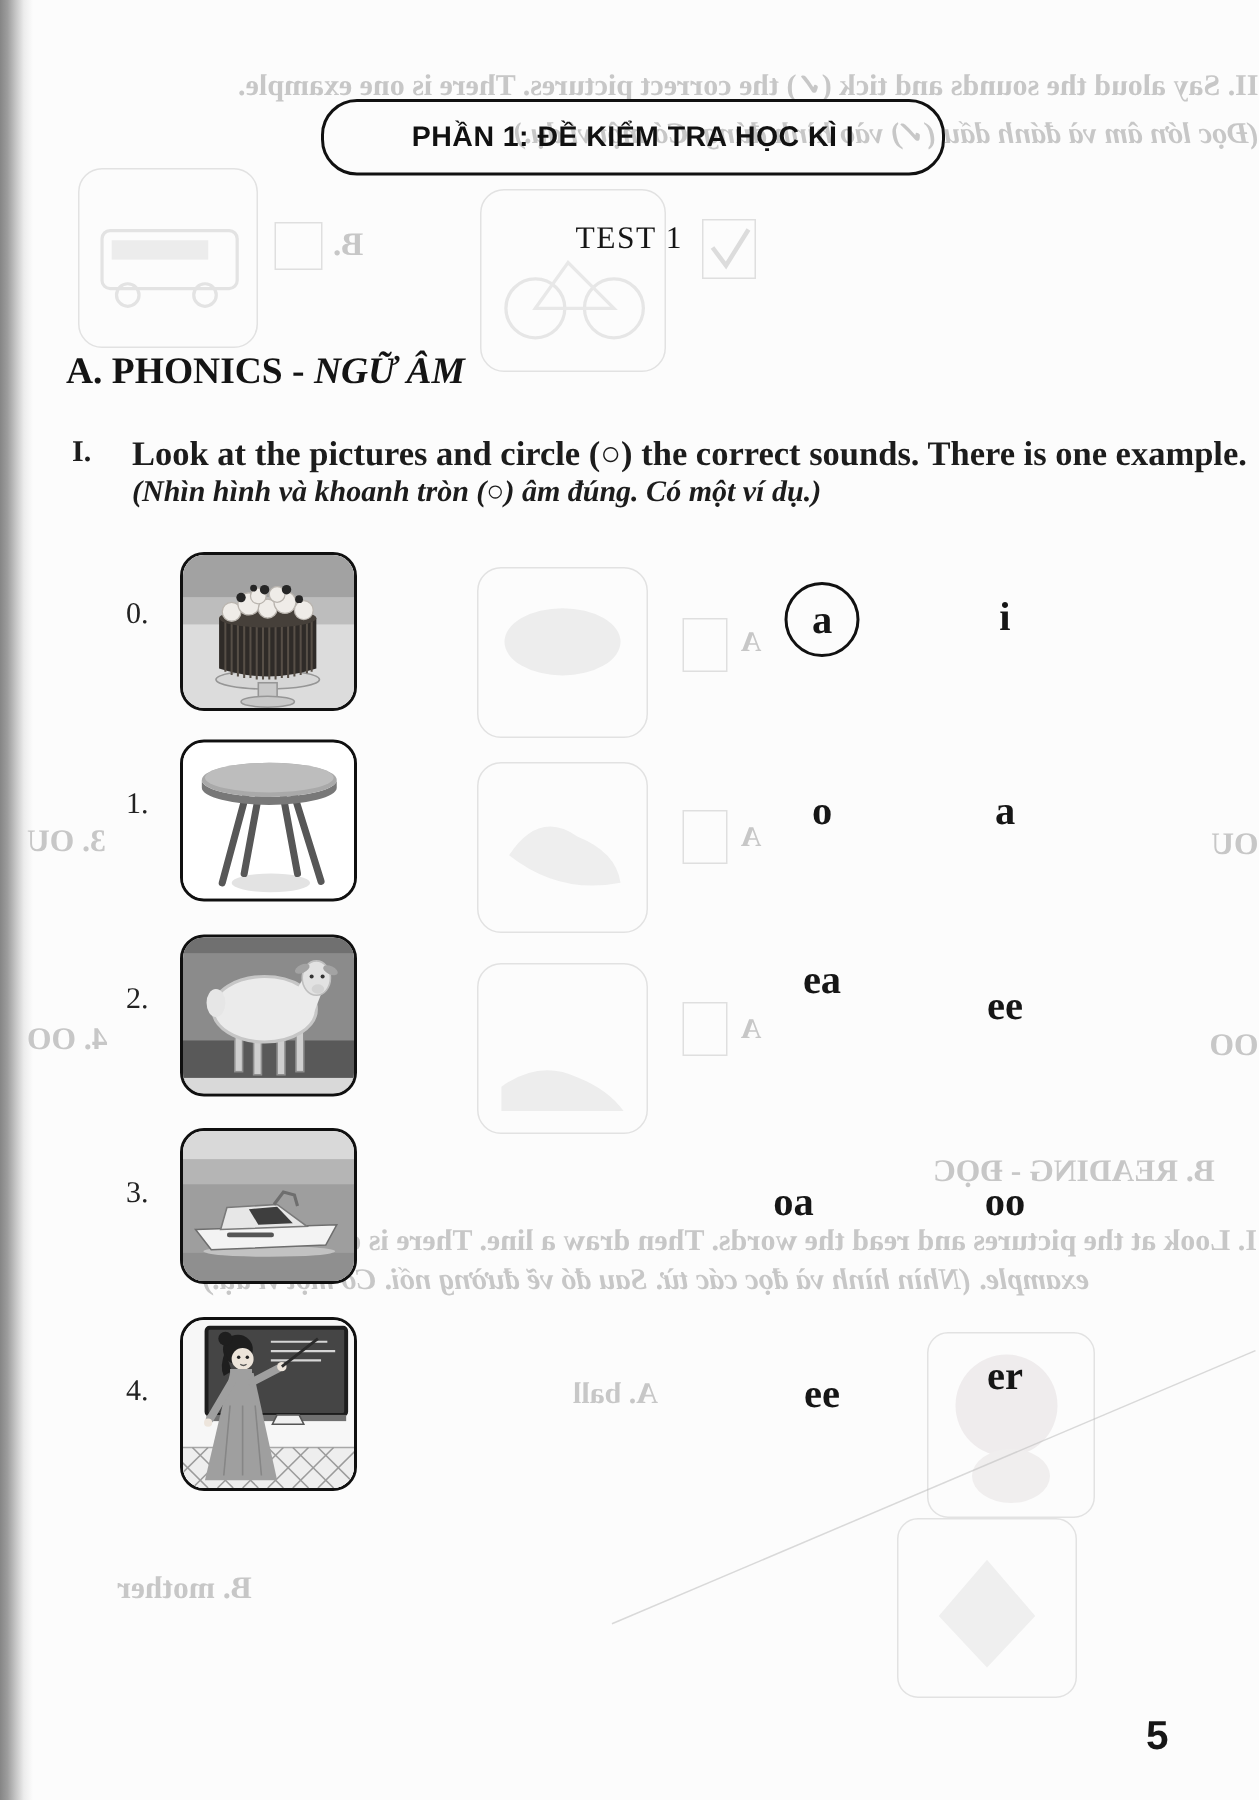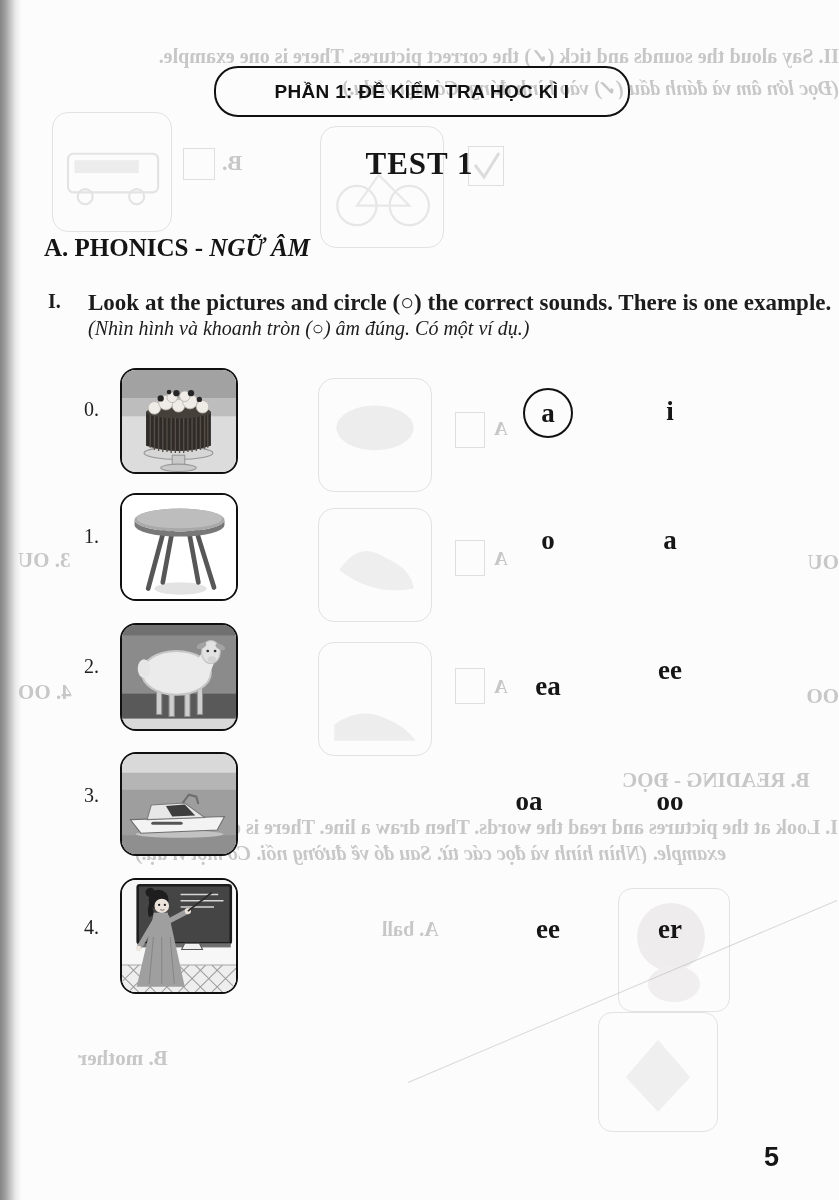--- a/index.html
+++ b/index.html
@@ -16,27 +16,27 @@
   .ghost-check{position:absolute;border:1.5px solid #dfdfdf;background:transparent;}
   .ghost-blob{width:100%;height:100%;display:block;}
   .crease{position:absolute;left:408px;top:1082px;width:466px;height:0;
           border-top:1.2px solid #bcbcbc;opacity:.55;transform:rotate(-23deg);transform-origin:left center;}
   
   .header-box{position:absolute;left:214px;top:66px;width:412px;height:47px;
               border:2.5px solid #111;border-radius:24px;display:flex;align-items:center;justify-content:center;}
   .header-box span{font-family:"Liberation Sans","DejaVu Sans",sans-serif;font-weight:bold;
                    font-size:19px;letter-spacing:.3px;color:#111;}
   .test-title{position:absolute;left:0;top:146px;width:839px;text-align:center;margin:0;
-              font-size:31px;font-weight:bold;letter-spacing:1px;color:#161616;}
+              font-size:21px;font-weight:normal;letter-spacing:1px;color:#161616;}
   .section-heading{position:absolute;left:44px;top:234px;font-size:25px;font-weight:bold;color:#141414;}
   .section-heading i{}
   
   .task-no{position:absolute;left:48px;top:290px;font-size:20px;font-weight:bold;}
   .instr-en{position:absolute;left:88px;top:290px;width:740px;font-size:23px;font-weight:bold;white-space:nowrap;}
-  .instr-vi{position:absolute;left:88px;top:317px;width:700px;font-size:20px;font-weight:normal;font-style:italic;white-space:nowrap;}
+  .instr-vi{position:absolute;left:88px;top:317px;width:700px;font-size:20px;font-weight:bold;font-style:italic;white-space:nowrap;}
   
   .item{position:absolute;left:0;width:839px;height:125px;}
   .num{position:absolute;left:84px;font-size:20px;color:#222;}
   .imgbox{position:absolute;left:120px;width:114px;border:2.5px solid #101010;border-radius:16px;
           overflow:hidden;background:#fff;}
   .imgbox svg{display:block;width:100%;height:100%;}
   .opt{position:absolute;width:66px;display:flex;justify-content:center;}
   .optinner{display:inline-flex;align-items:center;justify-content:center;width:46px;height:46px;
             font-size:27px;font-weight:bold;color:#161616;}
   .optinner.circled{border:2.5px solid #111;border-radius:50%;}
@@ -237,21 +237,21 @@
       <ellipse cx="21" cy="42" rx="6" ry="9" fill="#e6e6e6"></ellipse>
       <path d="M70 38 L80 20 L92 26 L82 52 Z" fill="#ebebeb"></path>
       <ellipse cx="85" cy="26" rx="9" ry="11" fill="#e2e2e2" stroke="#bfbfbf"></ellipse>
       <ellipse cx="76" cy="20" rx="5" ry="2.6" fill="#a3a3a3" transform="rotate(-25 76 20)"></ellipse>
       <ellipse cx="94" cy="21" rx="5" ry="2.6" fill="#a3a3a3" transform="rotate(25 94 21)"></ellipse>
       <circle cx="82" cy="25" r="1.3" fill="#333"></circle>
         <circle cx="89" cy="25" r="1.3" fill="#333"></circle>
       <ellipse cx="86" cy="33" rx="4" ry="3" fill="#d3d3d3"></ellipse>
     </svg>
   </div>
-  <span class="opt" style="left:515px;top:40px">
+  <span class="opt" style="left:515px;top:7px">
       <span class="optinner">ea</span>
     </span>
   <span class="opt" style="left:637px;top:24px">
       <span class="optinner">ee</span>
     </span>
 </div>
 
 <div class="item" style="top:752px">
   <span class="num" style="top:32px">3.</span>
   <div class="imgbox" style="height:100px">
@@ -324,18 +324,18 @@
       <circle cx="38" cy="25" r="7" fill="#ece4da"></circle>
       <circle cx="35.5" cy="24" r="1.1" fill="#222"></circle>
         <circle cx="41" cy="24" r="1.1" fill="#222"></circle>
       <path d="M36.5 28.5 q2 1.5 4 0" stroke="#555" stroke-width="0.8" fill="none"></path>
       <rect x="30" y="31.5" width="14" height="4" fill="#9f9f9f"></rect>
     </svg>
   </div>
   <span class="opt" style="left:515px;top:28px">
       <span class="optinner">ee</span>
     </span>
-  <span class="opt" style="left:637px;top:28px">
+  <span class="opt" style="left:637px;top:16px">
       <span class="optinner">er</span>
     </span>
 </div>
 
 <div class="pagenum">5</div>
 
 </body></html>

